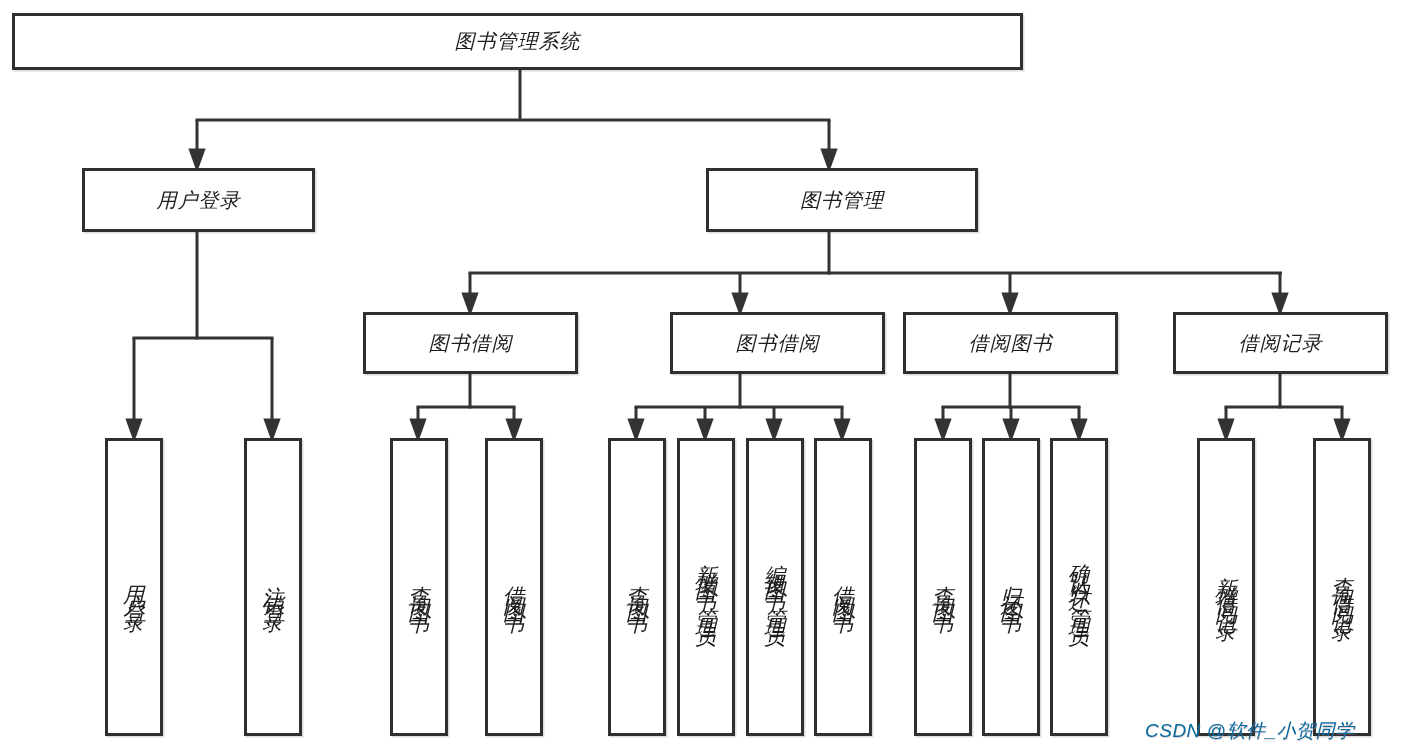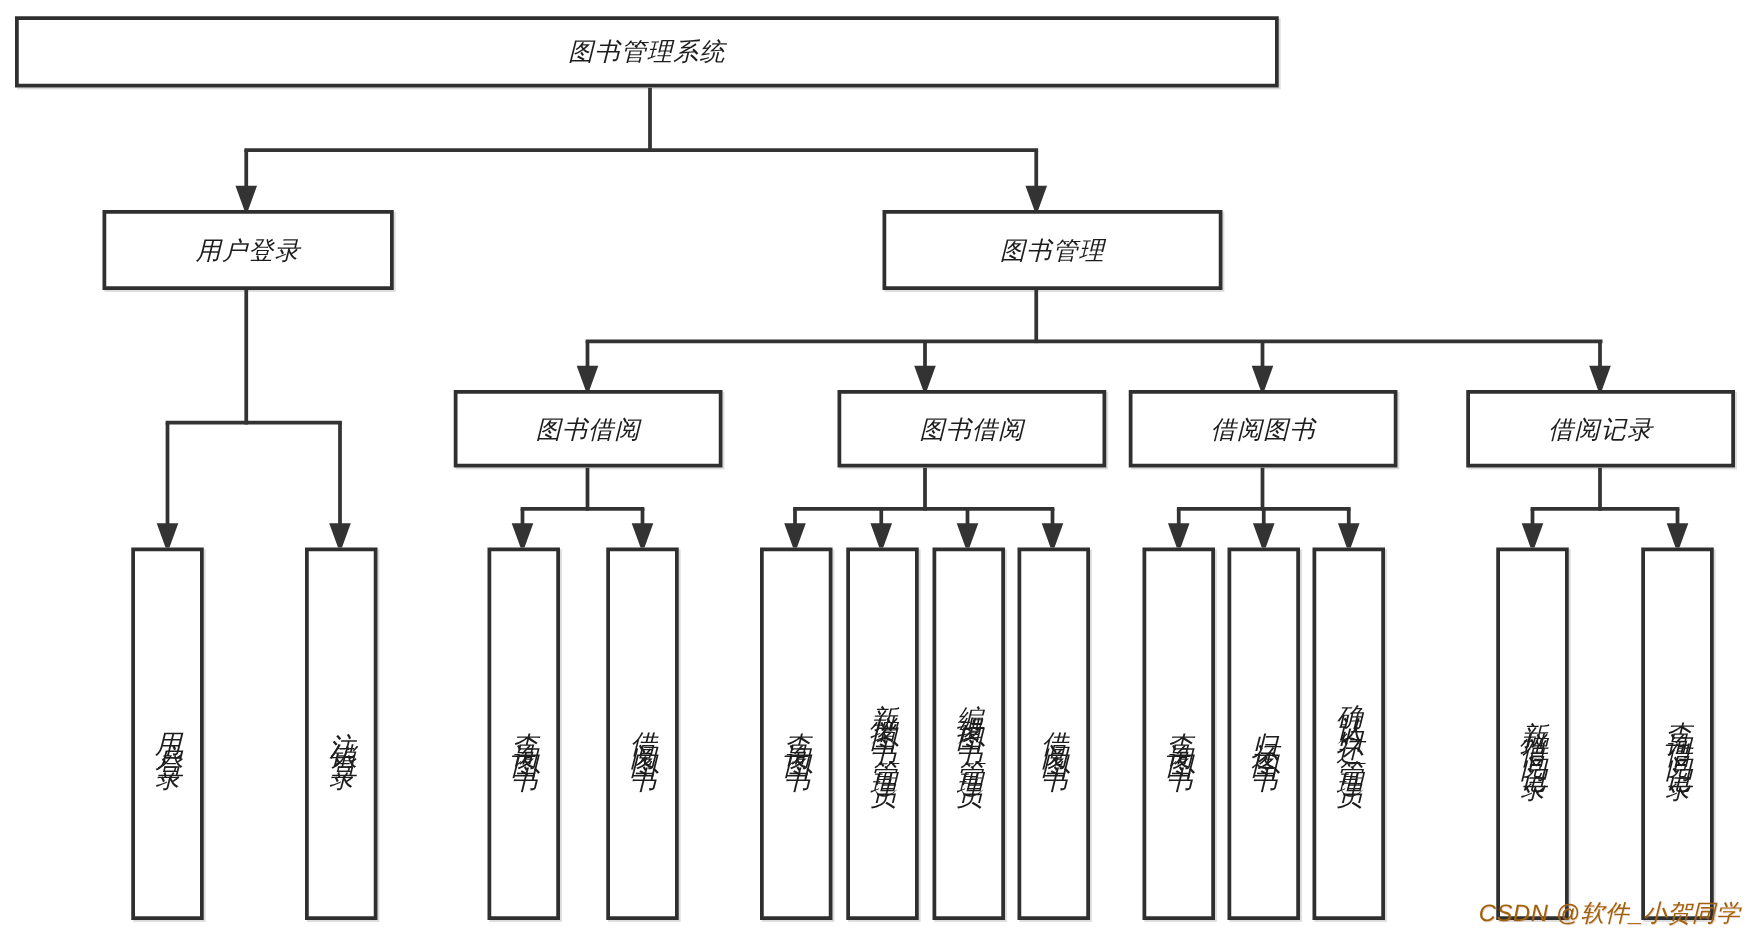--- a/index.html
+++ b/index.html
@@ -49,24 +49,24 @@
   #n-records   { left:1173px;top:312px; width:215px;  height:62px; }
   
   #l-g1-0 { left:105px; }  #l-g1-1 { left:244px; }
   #l-g2-0 { left:390px; }  #l-g2-1 { left:485px; }
   #l-g3-0 { left:608px; }  #l-g3-1 { left:677px; }
   #l-g3-2 { left:746px; }  #l-g3-3 { left:814px; }
   #l-g4-0 { left:914px; }  #l-g4-1 { left:982px; }  #l-g4-2 { left:1050px; }
   #l-g5-0 { left:1197px; } #l-g5-1 { left:1313px; }
   #watermark {
     position:absolute;
-    left:1183px; top:718px;
+    left:1145px; top:718px;
     z-index:2;
     font-size:19px;
-    color:#a16207;
+    color:#0369a1;
     letter-spacing:0.5px;
     white-space:nowrap;
     text-shadow:0.5px 0.5px 0 rgba(190,120,120,0.35);
   }
 </style>
 </head>
 <body>
 
 <div id="canvas">
 

